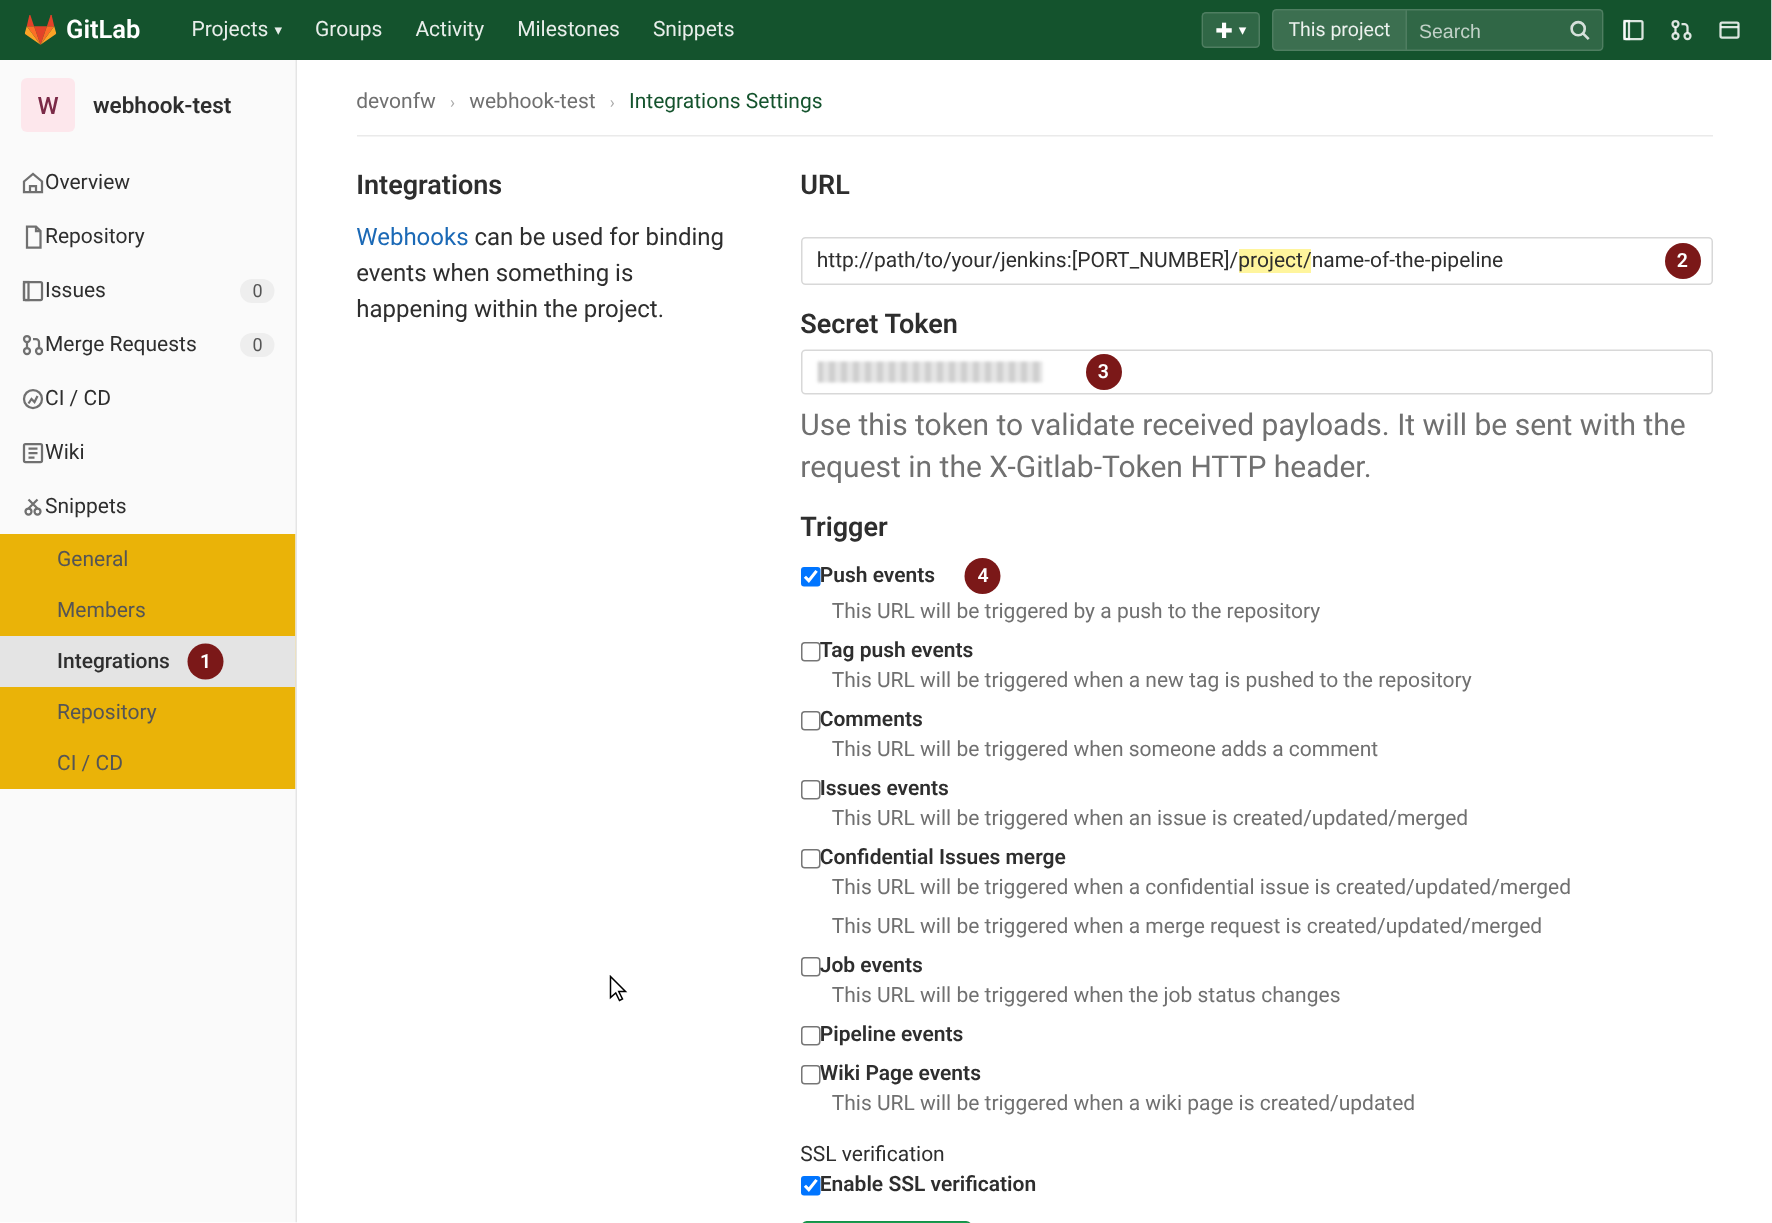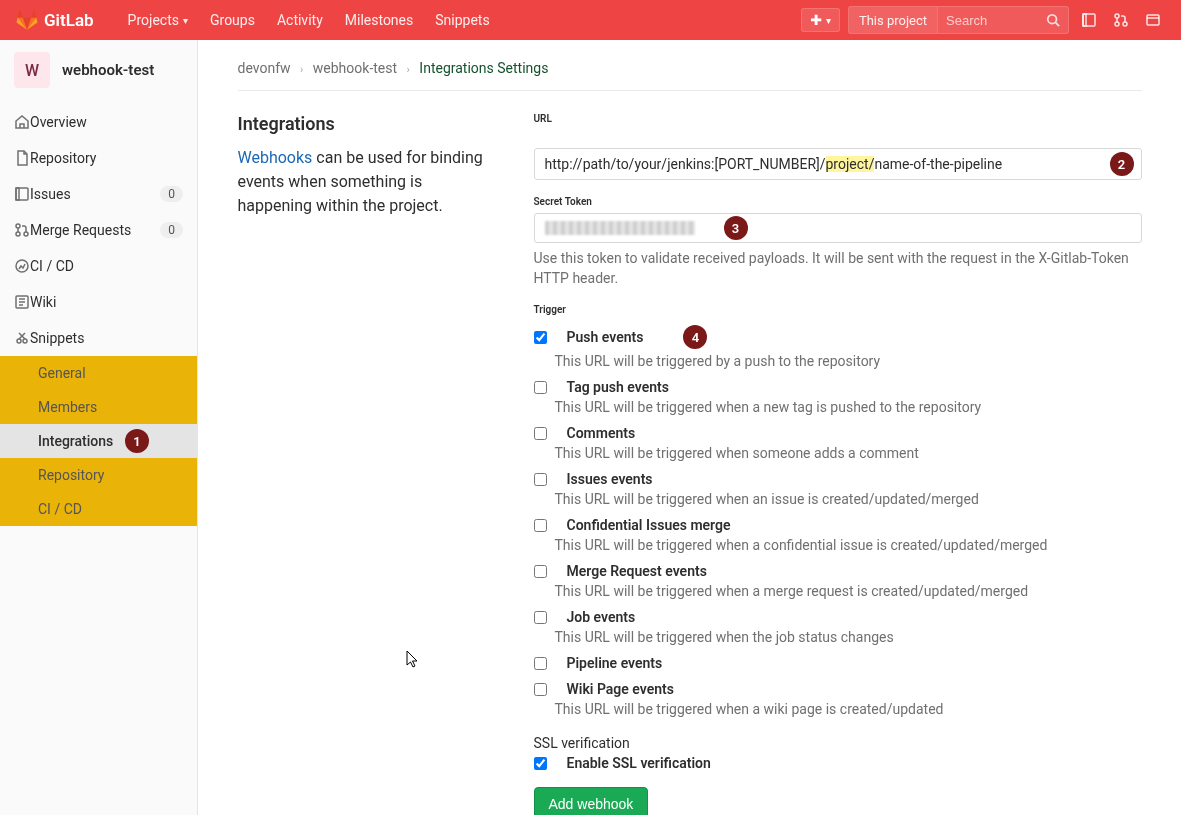--- a/index.html
+++ b/index.html
@@ -1,20 +1,20 @@
 <!DOCTYPE html>
 <html><head>
 <meta charset="utf-8">
 <style>
 * { box-sizing: border-box; margin: 0; padding: 0; }
 body { font-family: -apple-system, BlinkMacSystemFont, "Segoe UI", Roboto, sans-serif; font-size: 14px; color: #2e2e2e; background: #fff; width: 1181px; height: 815px; overflow: hidden; position: relative; }
 a { text-decoration: none; }
 
 
-.navbar { background: #ef4444; color: #fff; height: 40px; display: flex; align-items: center; padding: 0 16px; }
+.navbar { background: #14532d; color: #fff; height: 40px; display: flex; align-items: center; padding: 0 16px; }
 .navbar-left { display: flex; align-items: center; gap: 12px; }
 .logo { display: flex; align-items: center; gap: 6px; font-weight: 600; font-size: 17px; }
 .logo-icon svg { width: 22px; height: 22px; }
 .nav-links { display: flex; gap: 6px; margin-left: 14px; }
 .nav-link { color: rgba(255,255,255,0.9); font-size: 14px; padding: 6px 8px; cursor: pointer; display: flex; align-items: center; gap: 4px; }
 .chev { font-size: 10px; }
 .navbar-right { margin-left: auto; display: flex; align-items: center; gap: 8px; }
 .plus-btn { background: rgba(255,255,255,0.12); border: 1px solid rgba(255,255,255,0.15); border-radius: 3px; padding: 3px 8px; color: #fff; cursor: pointer; font-size: 14px; display:flex; align-items:center; gap:4px;}
 .search-wrap { display: flex; align-items: center; background: rgba(255,255,255,0.12); border: 1px solid rgba(255,255,255,0.15); border-radius: 3px; height: 28px; }
 .search-scope { padding: 0 10px; color: rgba(255,255,255,0.9); font-size: 13px; border-right: 1px solid rgba(255,255,255,0.1); height: 100%; display: flex; align-items: center; background: rgba(255,255,255,0.06); }
@@ -47,34 +47,34 @@
 .breadcrumb a { color: #707070; }
 .breadcrumb .sep { margin: 0 6px; color: #aaa; font-size: 11px; }
 .breadcrumb .current { color: #14532d; }
 .content-row { display: flex; gap: 40px; }
 .content-desc { width: 256px; flex-shrink: 0; }
 .content-desc h3 { font-size: 18px; font-weight: 600; margin-bottom: 12px; }
 .content-desc p { font-size: 16px; color: #2e2e2e; line-height: 1.5; }
 .content-desc p a { color: #1b69b6; }
 .content-form { flex: 1; }
 .form-group { margin-bottom: 16px; }
-.form-group label { display: block; font-weight: 600; font-size: 10px; margin-bottom: 6px; }
+.form-group label { display: block; font-weight: 600; font-size: 18px; margin-bottom: 6px; }
 .url-wrap { position: relative; margin-top: 24px; }
 .url-field { width: 100%; border: 1px solid #d8d8d8; border-radius: 3px; padding: 7px 10px; font-size: 14px; font-family: inherit; white-space: nowrap; overflow: hidden; }
 .url-hl { background: #fff59d; }
 .url-wrap .annot { position: absolute; right: 8px; top: 50%; transform: translateY(-50%); }
 .token-wrap { position: relative; }
 .token-field { width: 100%; border: 1px solid #d8d8d8; border-radius: 3px; padding: 7px 10px; font-size: 14px; display: flex; align-items: center; }
 .token-blur { width: 150px; height: 14px; background: repeating-linear-gradient(90deg, #cfcfcf 0 4px, #e4e4e4 4px 8px); filter: blur(1px); }
 .token-wrap .annot { position: absolute; left: 182px; top: 50%; transform: translateY(-50%); }
-.help-text { font-size: 14px; color: #707070; margin-top: 6px; line-height: 1.4; }
+.help-text { font-size: 20px; color: #707070; margin-top: 6px; line-height: 1.4; }
 .trigger-label-row { display: flex; align-items: center; }
 .trigger-label-row .annot { margin-left: 20px; }
 .check-item { margin-top: 10px; }
-.check-row { display: flex; align-items: center; gap: 20px; }
+.check-row { display: flex; align-items: center; gap: 0; }
 .check-row input[type=checkbox] { width: 13px; height: 13px; }
 .check-row .check-label { font-weight: 600; font-size: 14px; }
 .check-desc { font-size: 14px; color: #707070; margin-left: 21px; margin-top: 4px; }
 .section-label { font-weight: 400; font-size: 14px; margin-top: 18px; margin-bottom: 4px; color: #2e2e2e; }
 .btn-success { background: #1aaa55; border: 1px solid #168f48; color: #fff; padding: 8px 14px; font-size: 14px; border-radius: 4px; cursor: pointer; margin-top: 16px; font-weight: 500; }
 
 .cursor { position: absolute; left: 406px; top: 650px; font-size: 18px; color: #000; pointer-events: none; }
 
 svg { display: block; }
 </style>
@@ -301,24 +301,20 @@
                   <div class="check-desc">This URL will be triggered when an issue is created/updated/merged</div>
                 </div>
                 <div class="check-item">
                   <div class="check-row">
                     <input type="checkbox" style="">
                     <span class="check-label">Confidential Issues merge</span>
                   </div>
                   <div class="check-desc">This URL will be triggered when a confidential issue is created/updated/merged</div>
                 </div>
                 <div class="check-item">
-                  <div class="check-row">
-                    <input type="checkbox" style="">
-                    <span class="check-label">Merge Request events</span>
-                  </div>
                   <div class="check-desc">This URL will be triggered when a merge request is created/updated/merged</div>
                 </div>
                 <div class="check-item">
                   <div class="check-row">
                     <input type="checkbox" style="">
                     <span class="check-label">Job events</span>
                   </div>
                   <div class="check-desc">This URL will be triggered when the job status changes</div>
                 </div>
                 <div class="check-item">

